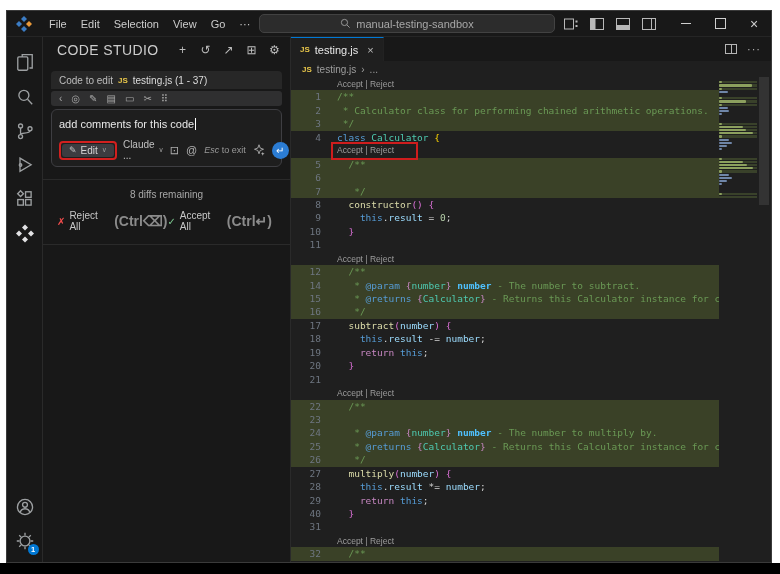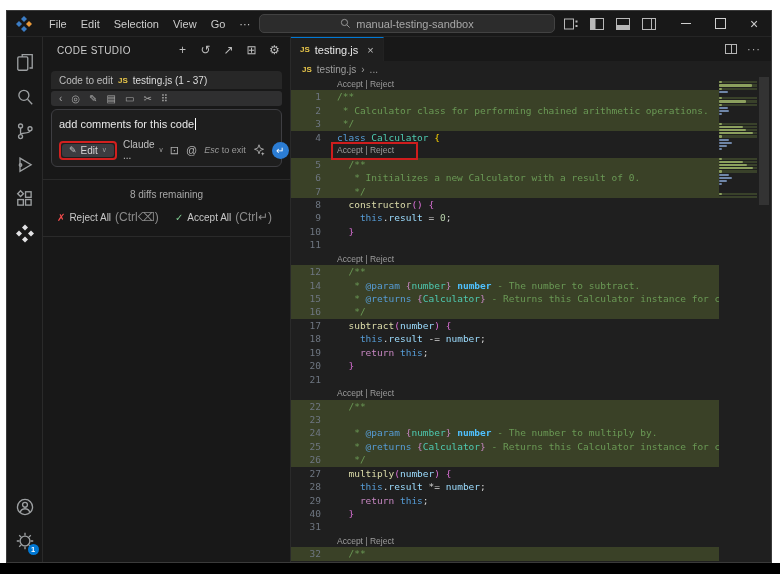--- a/index.html
+++ b/index.html
@@ -24,21 +24,21 @@
   
   .main { flex:1; display:flex; overflow:hidden; }
   .activitybar { width:36px; background:#181818; border-right:1px solid #2a2a2a; display:flex; flex-direction:column; align-items:center; padding-top:9px; }
   .ab-icon { width:34px; height:34px; display:flex; align-items:center; justify-content:center; position:relative; }
   .ab-bottom { margin-top:auto; margin-bottom:4px; display:flex; flex-direction:column; align-items:center; }
   .badge { position:absolute; right:3px; bottom:3px; min-width:11px; height:11px; border-radius:6px; background:#0078d4; color:#fff; font-size:7.5px; line-height:11px; text-align:center; font-weight:bold; }
 
   
   .sidebar { width:248px; background:#181818; border-right:1px solid #2a2a2a; display:flex; flex-direction:column; overflow:hidden; }
   .panel-title { height:26px; display:flex; align-items:center; padding:0 8px 0 14px; }
-  .panel-title .title { color:#cccccc; font-size:10px; letter-spacing:.4px; }
+  .panel-title .title { color:#cccccc; font-size:14px; letter-spacing:.4px; }
   #sidebar-header-icons { margin-left:auto; display:flex; gap:8px; }
   .hdr-icon { color:#bdbdbd; font-size:12px; width:15px; text-align:center; }
   .cte-row { margin:8px 8px 0 8px; height:18px; background:#272727; border-radius:4px 4px 0 0; display:flex; align-items:center; gap:5px; padding:0 8px; }
   .cte-label { color:#bdbdbd; font-size:10px; }
   .js-badge { color:#e8c64a; font-size:8px; font-weight:bold; }
   .cte-file { color:#dddddd; font-size:10px; }
   #cte-toolbar { margin:2px 8px 0 8px; height:15px; background:#2f2f30; border-radius:3px; display:flex; align-items:center; gap:9px; padding:0 8px; }
   .tb-icon { color:#a8a8a8; font-size:10px; }
   .input-card { margin:3px 8px 0 8px; background:#1e1e1e; border:1px solid #3e3e42; border-radius:6px; padding:6px 7px 5px 7px; }
   .prompt-line { color:#e8e8e8; font-size:11px; min-height:16px; display:flex; align-items:center; }
@@ -54,21 +54,21 @@
   .mini-icon { color:#b0b0b0; font-size:11px; }
   .esc-hint { color:#9a9a9a; font-size:9px; white-space:nowrap; }
   .esc-hint .key { font-style:italic; }
   .send-btn { width:17px; height:17px; border-radius:50%; background:#2b7cd3; color:#fff; font-size:10px; display:flex; align-items:center; justify-content:center; }
   .diffs-section { margin-top:12px; border-top:1px solid #2a2a2a; padding-top:9px; }
   .diffs-text { text-align:center; color:#a8a8a8; font-size:10px; }
   .actions-row { display:flex; justify-content:space-between; padding:10px 18px 12px 14px; border-bottom:1px solid #2a2a2a; }
   .action-btn { display:flex; align-items:center; gap:4px; font-size:10px; color:#c8c8c8; }
   .x-red { color:#f14c4c; font-size:10px; }
   .check-green { color:#7cc88f; font-size:10px; }
-  .shortcut { color:#8b8b8b; font-size:12px; }
+  .shortcut { color:#8b8b8b; font-size:14px;font-weight:bold; }
 
   
   .editor { flex:1; position:relative; background:#1f1f1f; overflow:hidden; }
   .tabbar { height:24px; background:#181818; display:flex; align-items:stretch; }
   .tab { display:flex; align-items:center; gap:5px; padding:0 9px; background:#1f1f1f; border-top:1.5px solid #0078d4; border-right:1px solid #222; }
   .tab-label { color:#e8e8e8; font-size:11px; }
   .tab-close { color:#bbbbbb; font-size:11px; margin-left:4px; }
   .editor-actions { margin-left:auto; display:flex; align-items:center; gap:10px; padding-right:10px; color:#b5b5b5; }
   .split-icon { width:12px; height:10px; border:1px solid #b5b5b5; position:relative; }
   .split-icon::before { content:""; position:absolute; left:50%; top:0; bottom:0; width:1px; background:#b5b5b5; }
@@ -312,21 +312,21 @@
       </div>
       <div class="code-area">
         <div id="code-lines">
             <div class="crow lens-row"><span class="lens"><span class="lens-link">Accept</span><span class="lens-sep"> | </span><span class="lens-link">Reject</span></span></div>
             <div class="crow hl"><span class="gut">1</span><span class="ccode"><span class="tk-c">/**</span></span></div>
             <div class="crow hl"><span class="gut">2</span><span class="ccode"><span class="tk-c"> * Calculator class for performing chained arithmetic operations.</span></span></div>
             <div class="crow hl"><span class="gut">3</span><span class="ccode"><span class="tk-c"> */</span></span></div>
             <div class="crow"><span class="gut">4</span><span class="ccode"><span class="tk-k">class</span><span class="tk-fg"> </span><span class="tk-cl">Calculator</span><span class="tk-fg"> </span><span class="tk-b1">{</span></span></div>
             <div class="crow lens-row"><span class="lens lens-box"><span class="lens-link">Accept</span><span class="lens-sep"> | </span><span class="lens-link">Reject</span></span></div>
             <div class="crow hl"><span class="gut">5</span><span class="ccode"><span class="tk-c">  /**</span></span></div>
-            <div class="crow hl"><span class="gut">6</span><span class="ccode"><span class="tk-c">   * Initializes a new Calculator with a result of 0.</span></span></div>
+            <div class="crow hl"><span class="gut">6</span></div>
             <div class="crow hl"><span class="gut">7</span><span class="ccode"><span class="tk-c">   */</span></span></div>
             <div class="crow"><span class="gut">8</span><span class="ccode"><span class="tk-fg">  </span><span class="tk-f">constructor</span><span class="tk-b2">()</span><span class="tk-fg"> </span><span class="tk-b2">{</span></span></div>
             <div class="crow"><span class="gut">9</span><span class="ccode"><span class="tk-fg">    </span><span class="tk-k">this</span><span class="tk-fg">.</span><span class="tk-v">result</span><span class="tk-fg"> = </span><span class="tk-nu">0</span><span class="tk-fg">;</span></span></div>
             <div class="crow"><span class="gut">10</span><span class="ccode"><span class="tk-fg">  </span><span class="tk-b2">}</span></span></div>
             <div class="crow"><span class="gut">11</span><span class="ccode"></span></div>
             <div class="crow lens-row"><span class="lens"><span class="lens-link">Accept</span><span class="lens-sep"> | </span><span class="lens-link">Reject</span></span></div>
             <div class="crow hl"><span class="gut">12</span><span class="ccode"><span class="tk-c">  /**</span></span></div>
             <div class="crow hl"><span class="gut">14</span><span class="ccode"><span class="tk-c">   * </span><span class="tk-dt">@param</span><span class="tk-c"> </span><span class="tk-db">{</span><span class="tk-dy">number</span><span class="tk-db">}</span><span class="tk-c"> </span><span class="tk-pn">number</span><span class="tk-c"> - The number to subtract.</span></span></div>
             <div class="crow hl"><span class="gut">15</span><span class="ccode"><span class="tk-c">   * </span><span class="tk-dt">@returns</span><span class="tk-c"> </span><span class="tk-db">{</span><span class="tk-dy">Calculator</span><span class="tk-db">}</span><span class="tk-c"> - Returns this Calculator instance for chaining.</span></span></div>
             <div class="crow hl"><span class="gut">16</span><span class="ccode"><span class="tk-c">   */</span></span></div>

